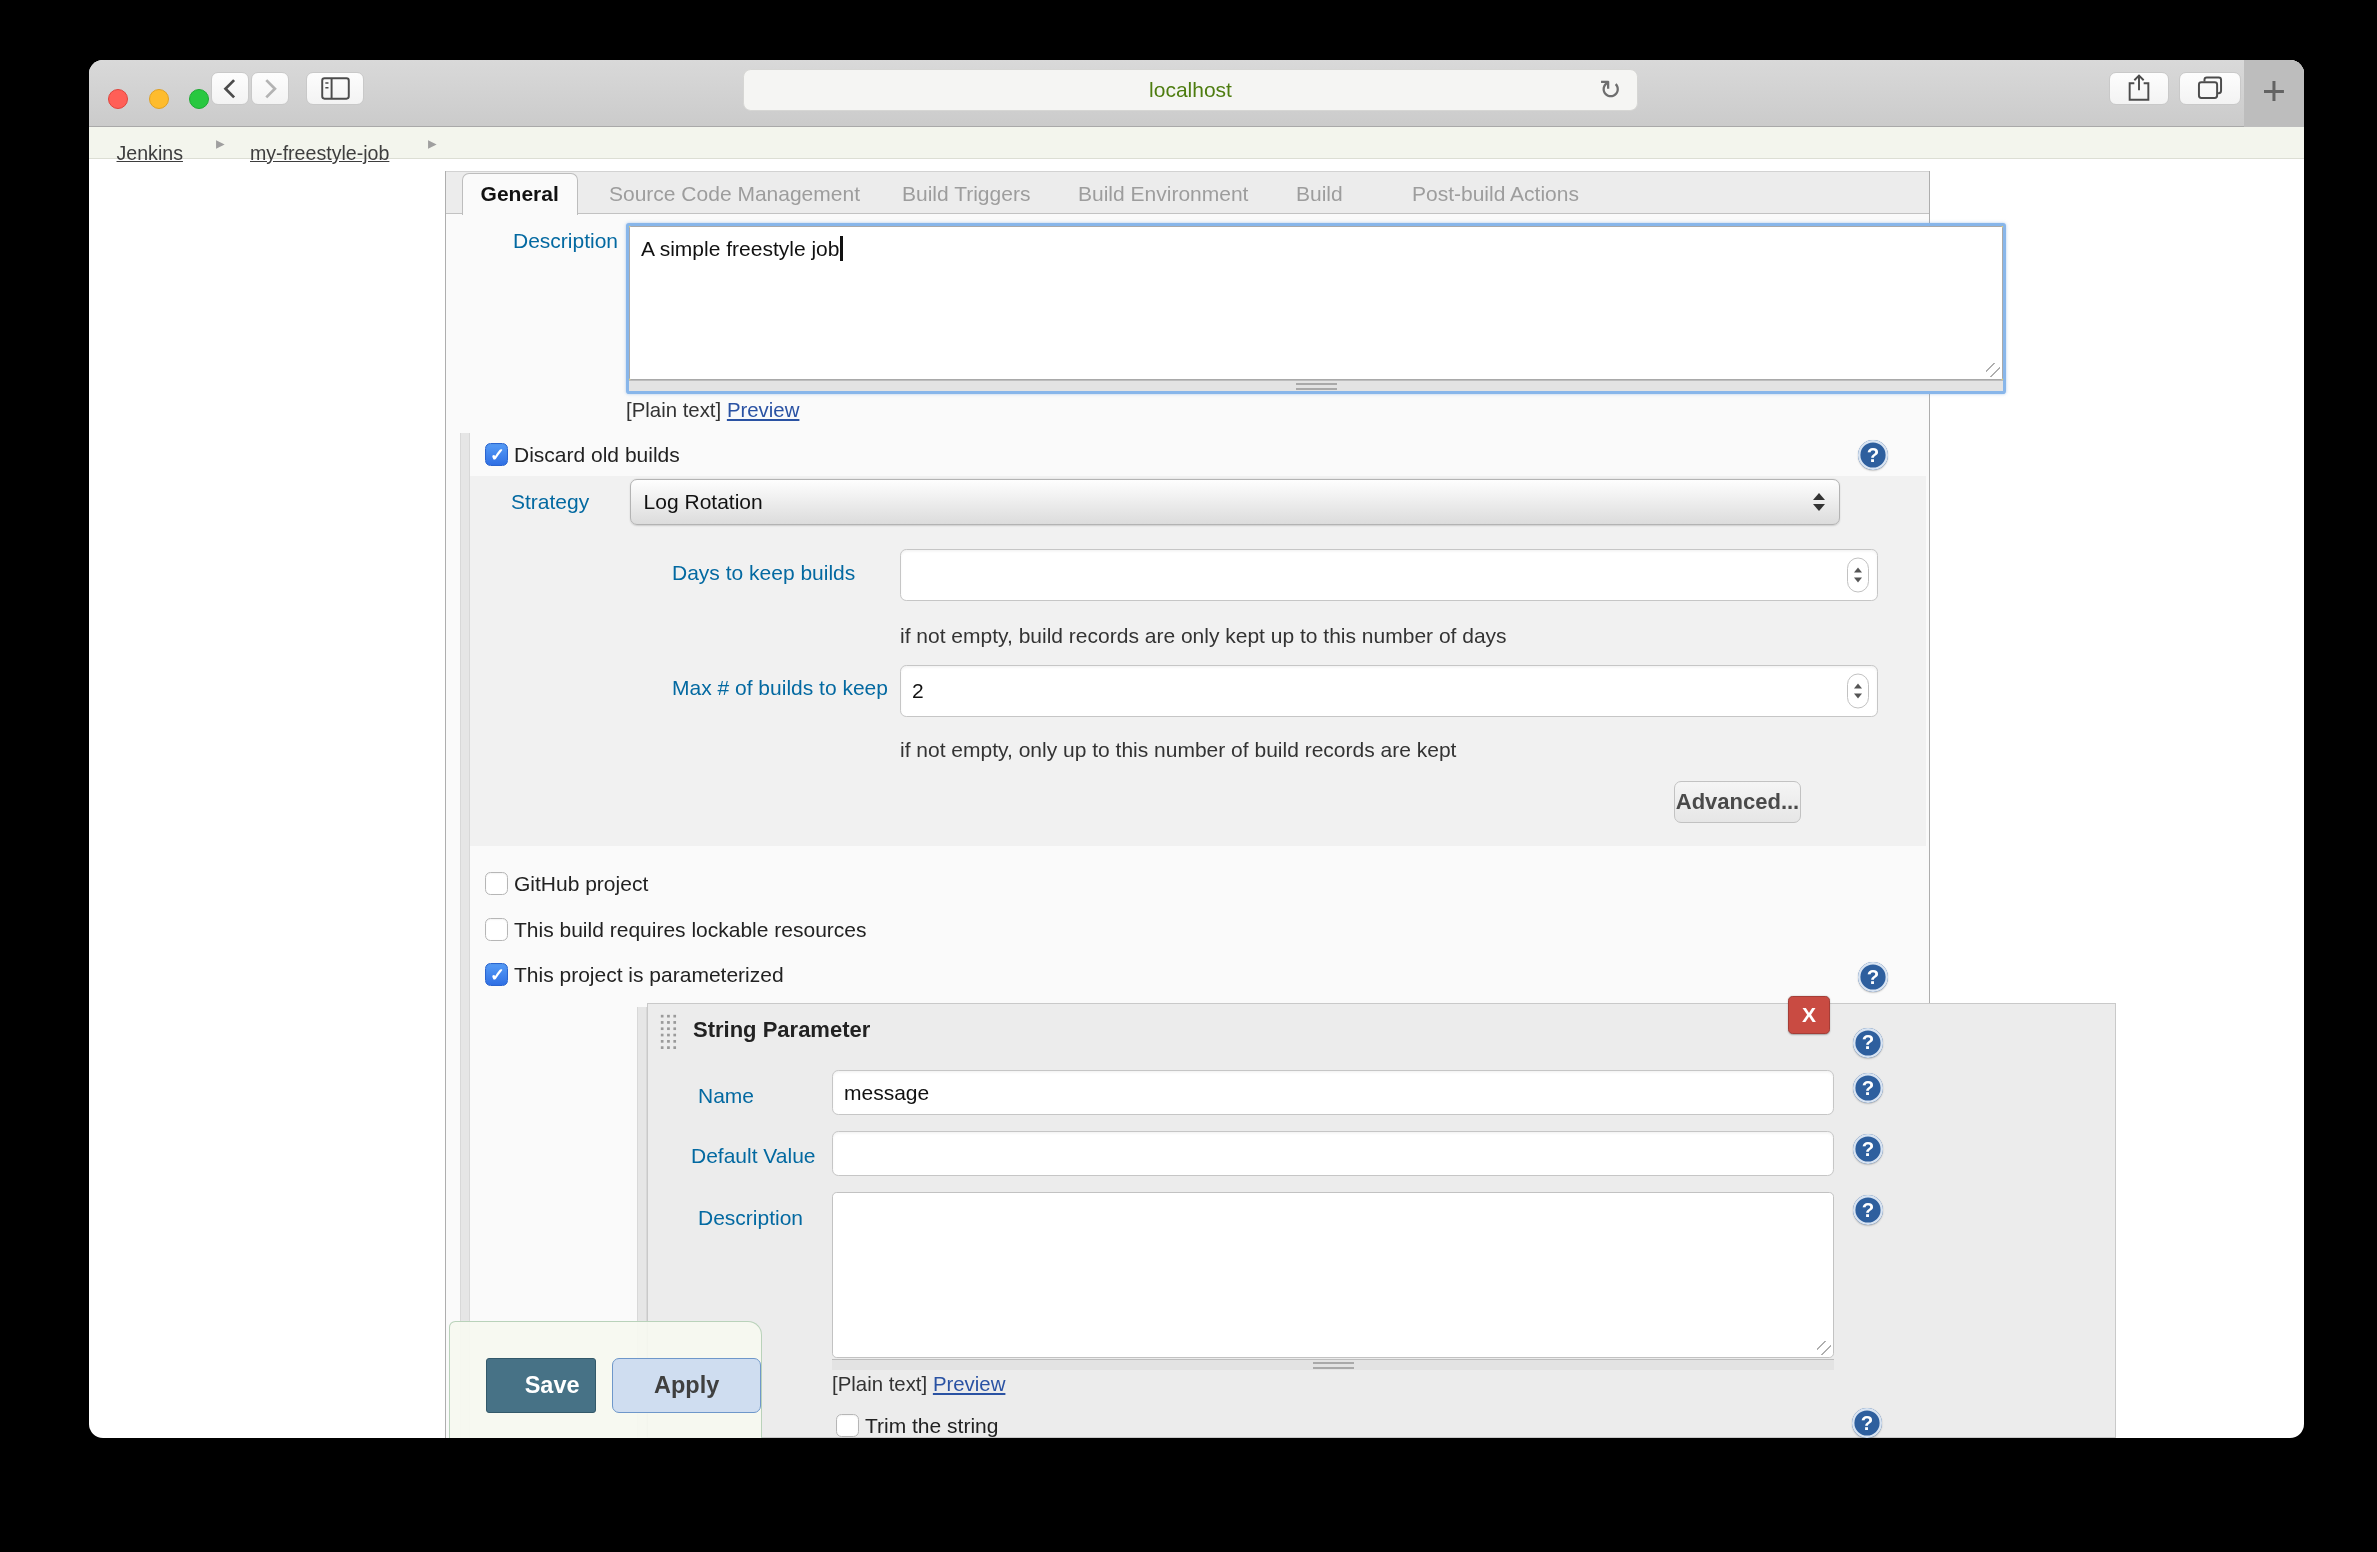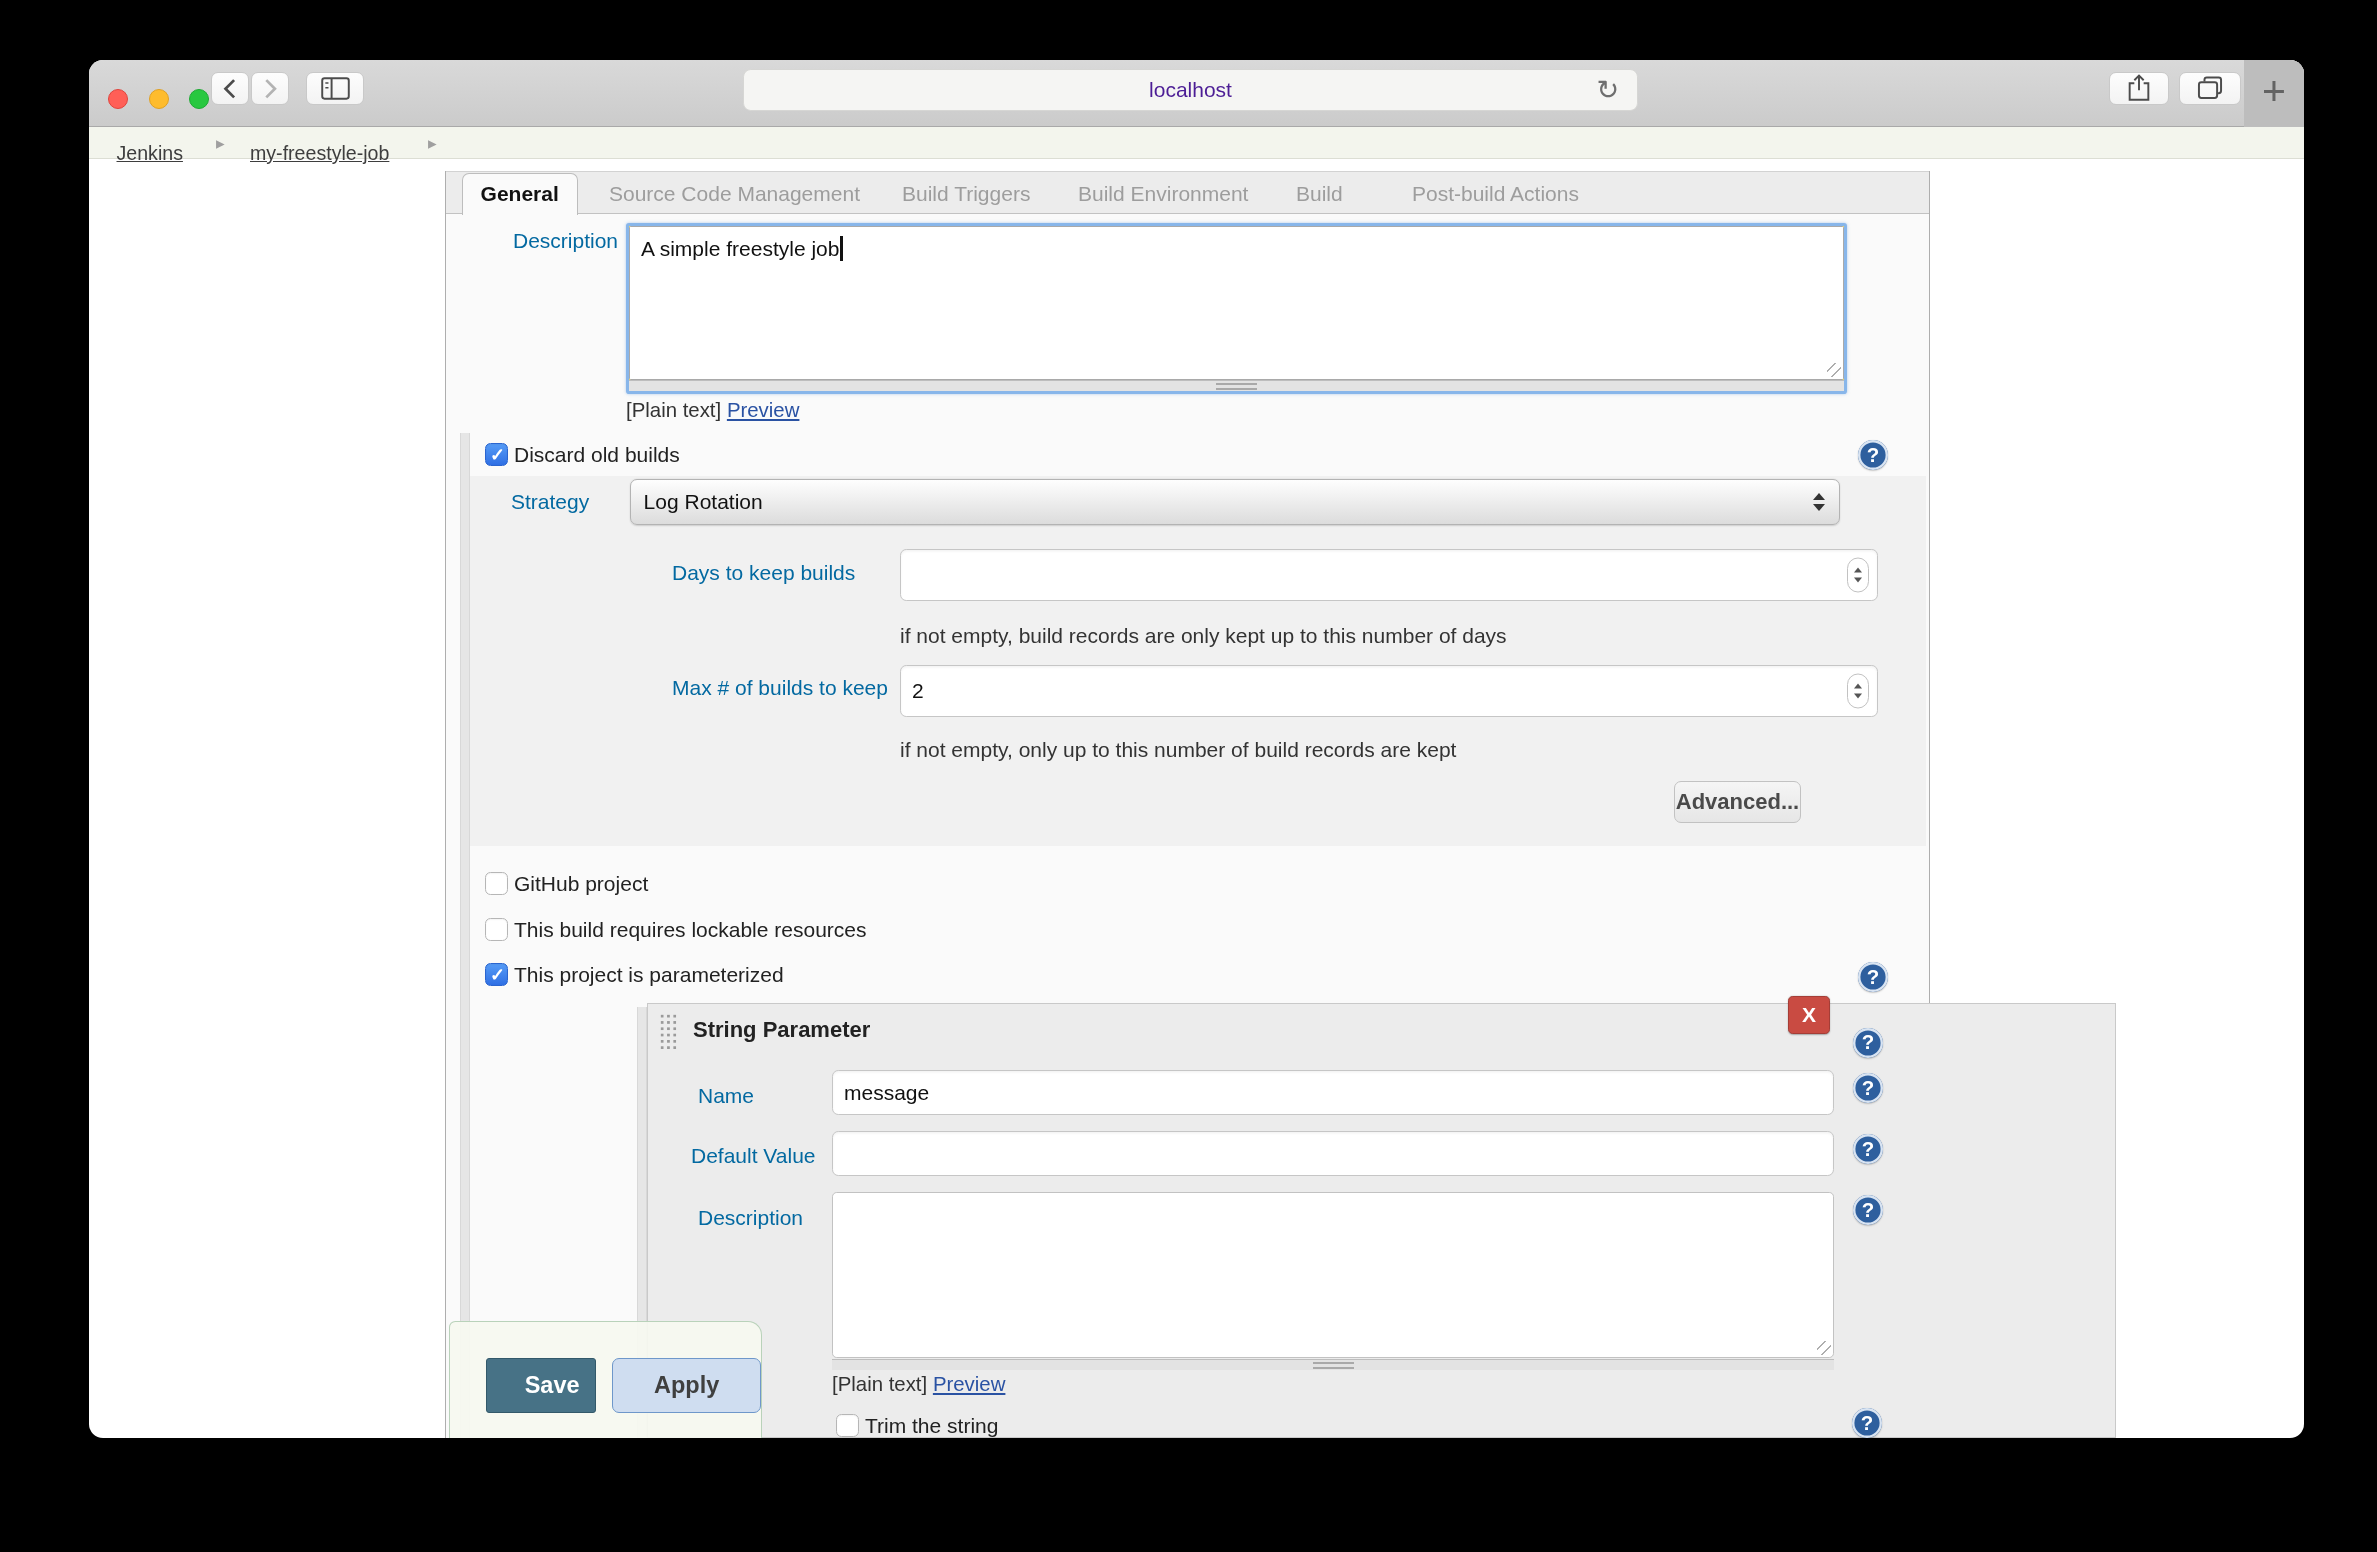--- a/index.html
+++ b/index.html
@@ -10,21 +10,21 @@
             background:#fff; border-radius:14px; overflow:hidden; }
 
   
   .toolbar { position:absolute; left:0; top:0; width:100%; height:67px;
              background:linear-gradient(#d9d9d9,#cbcbcb); border-bottom:0.8px solid #a9a9a9; }
   .light { position:absolute; top:29px; width:20.4px; height:20.4px; border-radius:50%; }
   .tb-btn { position:absolute; top:11.8px; height:33px; background:linear-gradient(#fdfdfd,#f3f3f3);
             border:0.8px solid #c9c9c9; border-radius:7px; display:flex; align-items:center; justify-content:center; }
   .urlbar { position:absolute; left:654px; top:8.6px; width:895px; height:42px; background:#f5f5f3;
             border:0.8px solid #d6d6d4; border-radius:7.8px; display:flex; align-items:center; justify-content:center;
-            font-size:21px; color:#4c1d95; }
+            font-size:21px; color:#4d7c0f;text-align:center; }
   .refresh { position:absolute; right:12.6px; top:4.7px; width:28px; height:28px; color:#6e6e6e; font-size:27px; cursor:default; }
   .refresh::before { content:"↻"; }
   .newtab { position:absolute; right:0; top:0; width:60px; height:67px; background:#bdbdbd;
             display:flex; align-items:center; justify-content:center; }
   .newtab::before { content:"+"; font-size:41px; font-weight:300; color:#636363; margin-top:-3.1px; }
 
   .breadcrumb { position:absolute; left:0; top:67px; width:100%; height:32px; background:#f3f5ed;
                 border-bottom:0.8px solid #dcded4; font-size:19.6px; color:#3e3e3e; }
   .bc-item { position:absolute; top:15px;text-decoration:underline; }
   .bc-sep { position:absolute; top:6.3px; color:#9f9f9f; font-size:17.3px; }
@@ -37,21 +37,21 @@
             border-top:0.8px solid #d2d2d2; border-bottom:0.8px solid #c2c2c2; }
   .tab-active { position:absolute; left:15.7px; top:1.6px; width:116px; height:42px; background:#fafafa;
                 border:0.8px solid #bdbdbd; border-bottom:none; border-radius:7px 7px 0 0; z-index:3;
                 display:flex; align-items:center; justify-content:center; font-size:21px; font-weight:bold; color:#111; }
   .tab { position:absolute; top:10.2px; font-size:21px; color:#9d9d9d; cursor:default; }
 
   .lbl { position:absolute; font-size:21px; color:#0369a1; white-space:nowrap; }
   .help-txt { position:absolute; font-size:21px; color:#333; white-space:nowrap; }
 
   
-  .ta-focus { position:absolute; left:180px; top:52px; width:1221px; height:171px;
+  .ta-focus { position:absolute; left:180px; top:52px; width:1380px; height:171px;
               border:3.1px solid #88b6ea; border-radius:3.1px; background:#fde047; box-shadow:0 0 3.1px rgba(110,160,220,.55); }
   .ta-inner { position:absolute; left:0; top:0; right:0; bottom:11px; border:0.8px solid #a9a9a9; border-radius:1.6px;
               background:#fff; font-size:21px; color:#111; padding:9.4px 11px; }
   .caret { display:inline-block; width:2.4px; height:25px; background:#111; vertical-align:-4.7px; margin-left:0.8px; }
   .dragbar { position:absolute; left:0; bottom:0; width:100%; height:11px; background:#e3e3e3; border-top:0.8px solid #bdbdbd; }
   .dragbar::after { content:""; position:absolute; left:50%; top:1.6px; width:41px; height:7px; margin-left:-20.4px;
                     background:linear-gradient(#a9a9a9 0 2.4px, transparent 2.4px 4.7px, #a9a9a9 4.7px 7px); }
   .grip { position:absolute; right:2.4px; bottom:2.4px; width:13.3px; height:13.3px;
           background:repeating-linear-gradient(135deg, transparent 0 5.5px, #9a9a9a 5.5px 7px); opacity:.8; }
 

